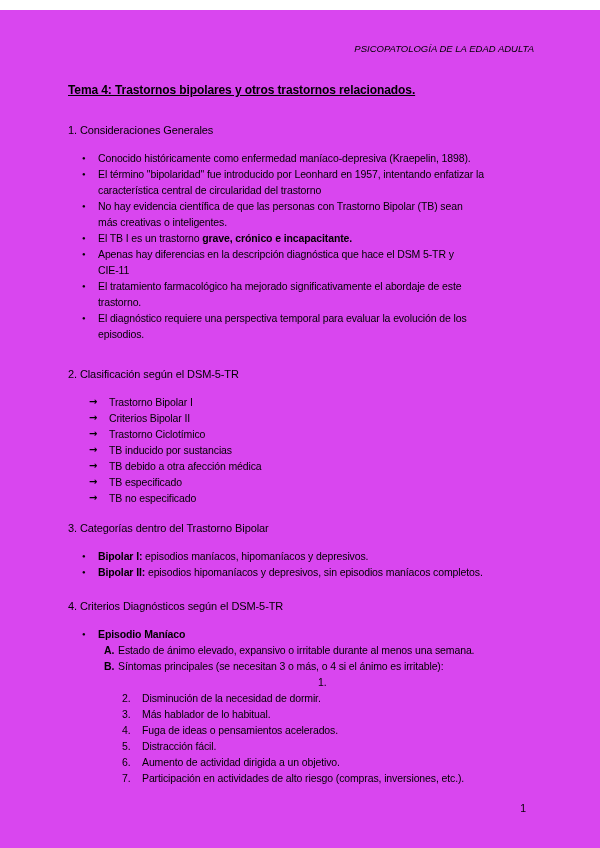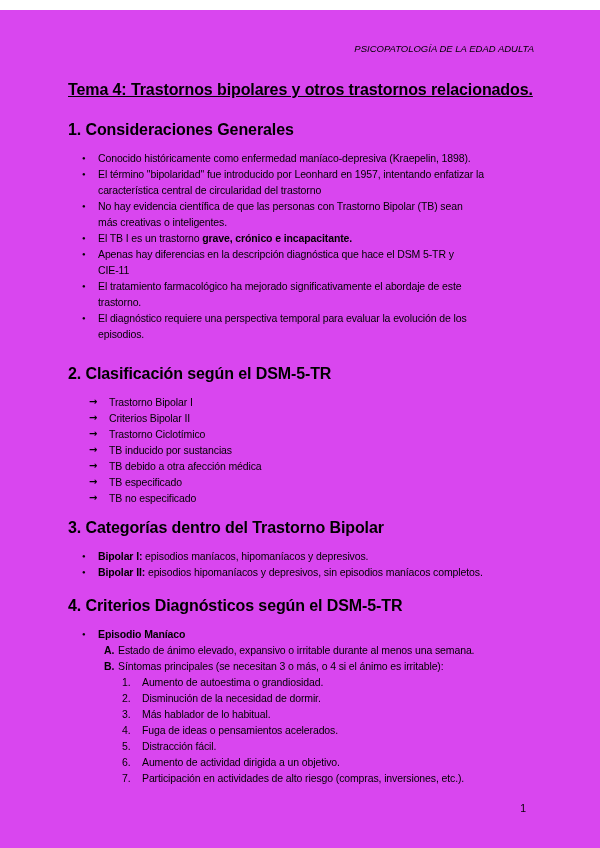--- a/index.html
+++ b/index.html
@@ -17,32 +17,32 @@
     margin-top: 10px;
   }
   .doc-header {
     text-align: right;
     font-style: italic;
     font-size: 9.5px;
     line-height: 12px;
   }
   .doc-title {
     margin: 27px 0 0 0;
-    font-size: 16px;
+    font-size: 12px;
     font-weight: bold;
     text-decoration: underline;
     letter-spacing: -0.1px;
     line-height: 16px;
   }
   .section { margin-top: 24px; }
   .section:nth-of-type(3) { margin-top: 14px; }
   .section:nth-of-type(4) { margin-top: 18px; }
   .section-heading {
-    font-size: 16px;
-    font-weight: bold;
+    font-size: 11px;
+    font-weight: normal;
     letter-spacing: -0.1px;
     line-height: 16px;
   }
   .list { margin-top: 12px; }
   .li {
     display: flex;
     align-items: flex-start;
     font-size: 10.5px;
     line-height: 16px;
     letter-spacing: -0.12px;
@@ -172,21 +172,20 @@
           <div class="li li-letter">
             <span class="marker">A.</span>
             <span class="li-text"><span>Estado de ánimo elevado, expansivo o irritable durante al menos una semana.</span></span>
           </div>
           <div class="li li-letter">
             <span class="marker">B.</span>
             <span class="li-text"><span>Síntomas principales (se necesitan 3 o más, o 4 si el ánimo es irritable):</span></span>
           </div>
           <div class="li li-number">
             <span class="marker">1.</span>
-            <span class="li-text"><span>Aumento de autoestima o grandiosidad.</span></span>
           </div>
           <div class="li li-number">
             <span class="marker">2.</span>
             <span class="li-text"><span>Disminución de la necesidad de dormir.</span></span>
           </div>
           <div class="li li-number">
             <span class="marker">3.</span>
             <span class="li-text"><span>Más hablador de lo habitual.</span></span>
           </div>
           <div class="li li-number">

